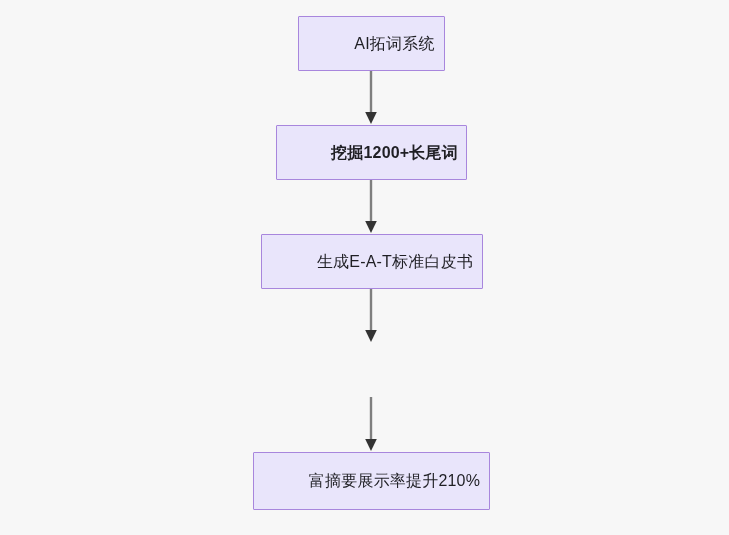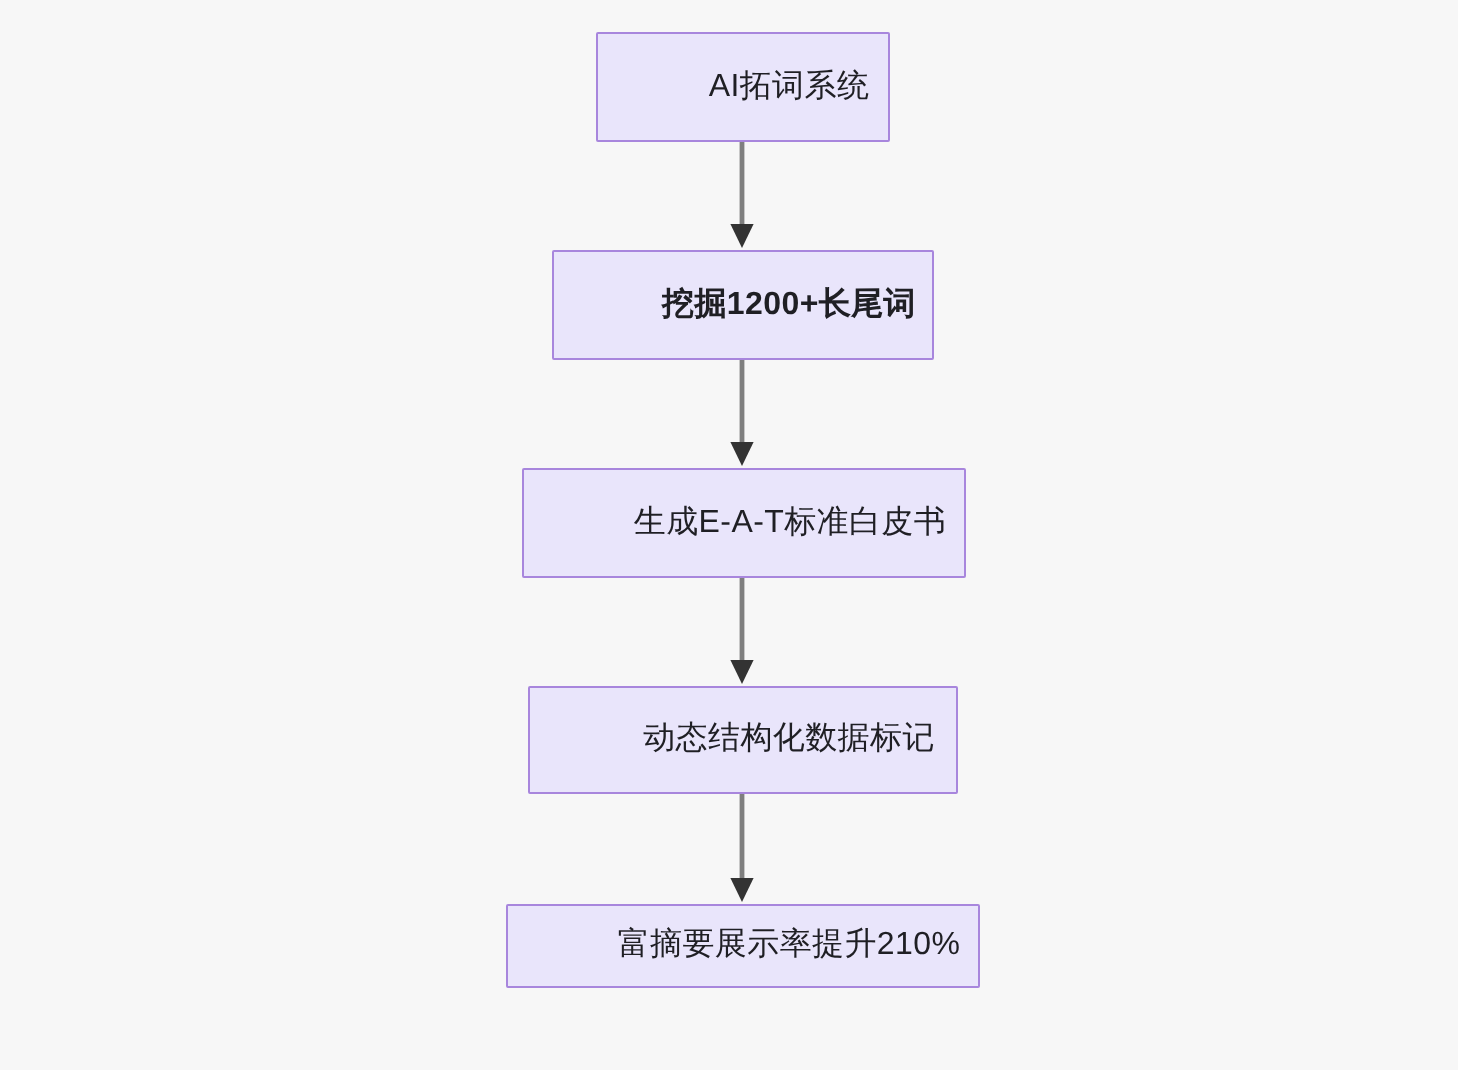--- a/index.html
+++ b/index.html
@@ -44,21 +44,21 @@
   }
   .connector svg {
     display: block;
     overflow: visible;
   }
   
   #node-0 { left: 298px; top: 16px;  width: 147px; height: 55px; }
   #node-1 { left: 276px; top: 125px; width: 191px; height: 55px; font-weight: bold; }
   #node-2 { left: 261px; top: 234px; width: 222px; height: 55px; }
   #node-3 { left: 264px; top: 343px; width: 215px; height: 54px; }
-  #node-4 { left: 253px; top: 452px; width: 237px; height: 42px; }
+  #node-4 { left: 253px; top: 452px; width: 237px; height: 58px; }
   
   #connector-0 { left: 362px; top: 71px;  height: 54px; }
   #connector-1 { left: 362px; top: 180px; height: 54px; }
   #connector-2 { left: 362px; top: 289px; height: 54px; }
   #connector-3 { left: 362px; top: 397px; height: 55px; }
 </style>
 </head>
 <body>
 
 <div id="flowchart">
@@ -89,23 +89,20 @@
     <span class="node-label">生成E-A-T标准白皮书</span>
   </div>
 
   <div class="connector" id="connector-2">
     <svg width="18" height="54" viewBox="0 0 18 54" aria-hidden="true">
       <line x1="9" y1="0" x2="9" y2="43" stroke="#7f7f7f" stroke-width="2.4"></line>
       <polygon points="9,53 3.2,41 14.8,41" fill="#333333"></polygon>
     </svg>
   </div>
 
-  <div class="node" id="node-3">
-    <span class="node-label">动态结构化数据标记</span>
-  </div>
 
   <div class="connector" id="connector-3">
     <svg width="18" height="55" viewBox="0 0 18 55" aria-hidden="true">
       <line x1="9" y1="0" x2="9" y2="44" stroke="#7f7f7f" stroke-width="2.4"></line>
       <polygon points="9,54 3.2,42 14.8,42" fill="#333333"></polygon>
     </svg>
   </div>
 
   <div class="node" id="node-4">
     <span class="node-label">富摘要展示率提升210%</span>

